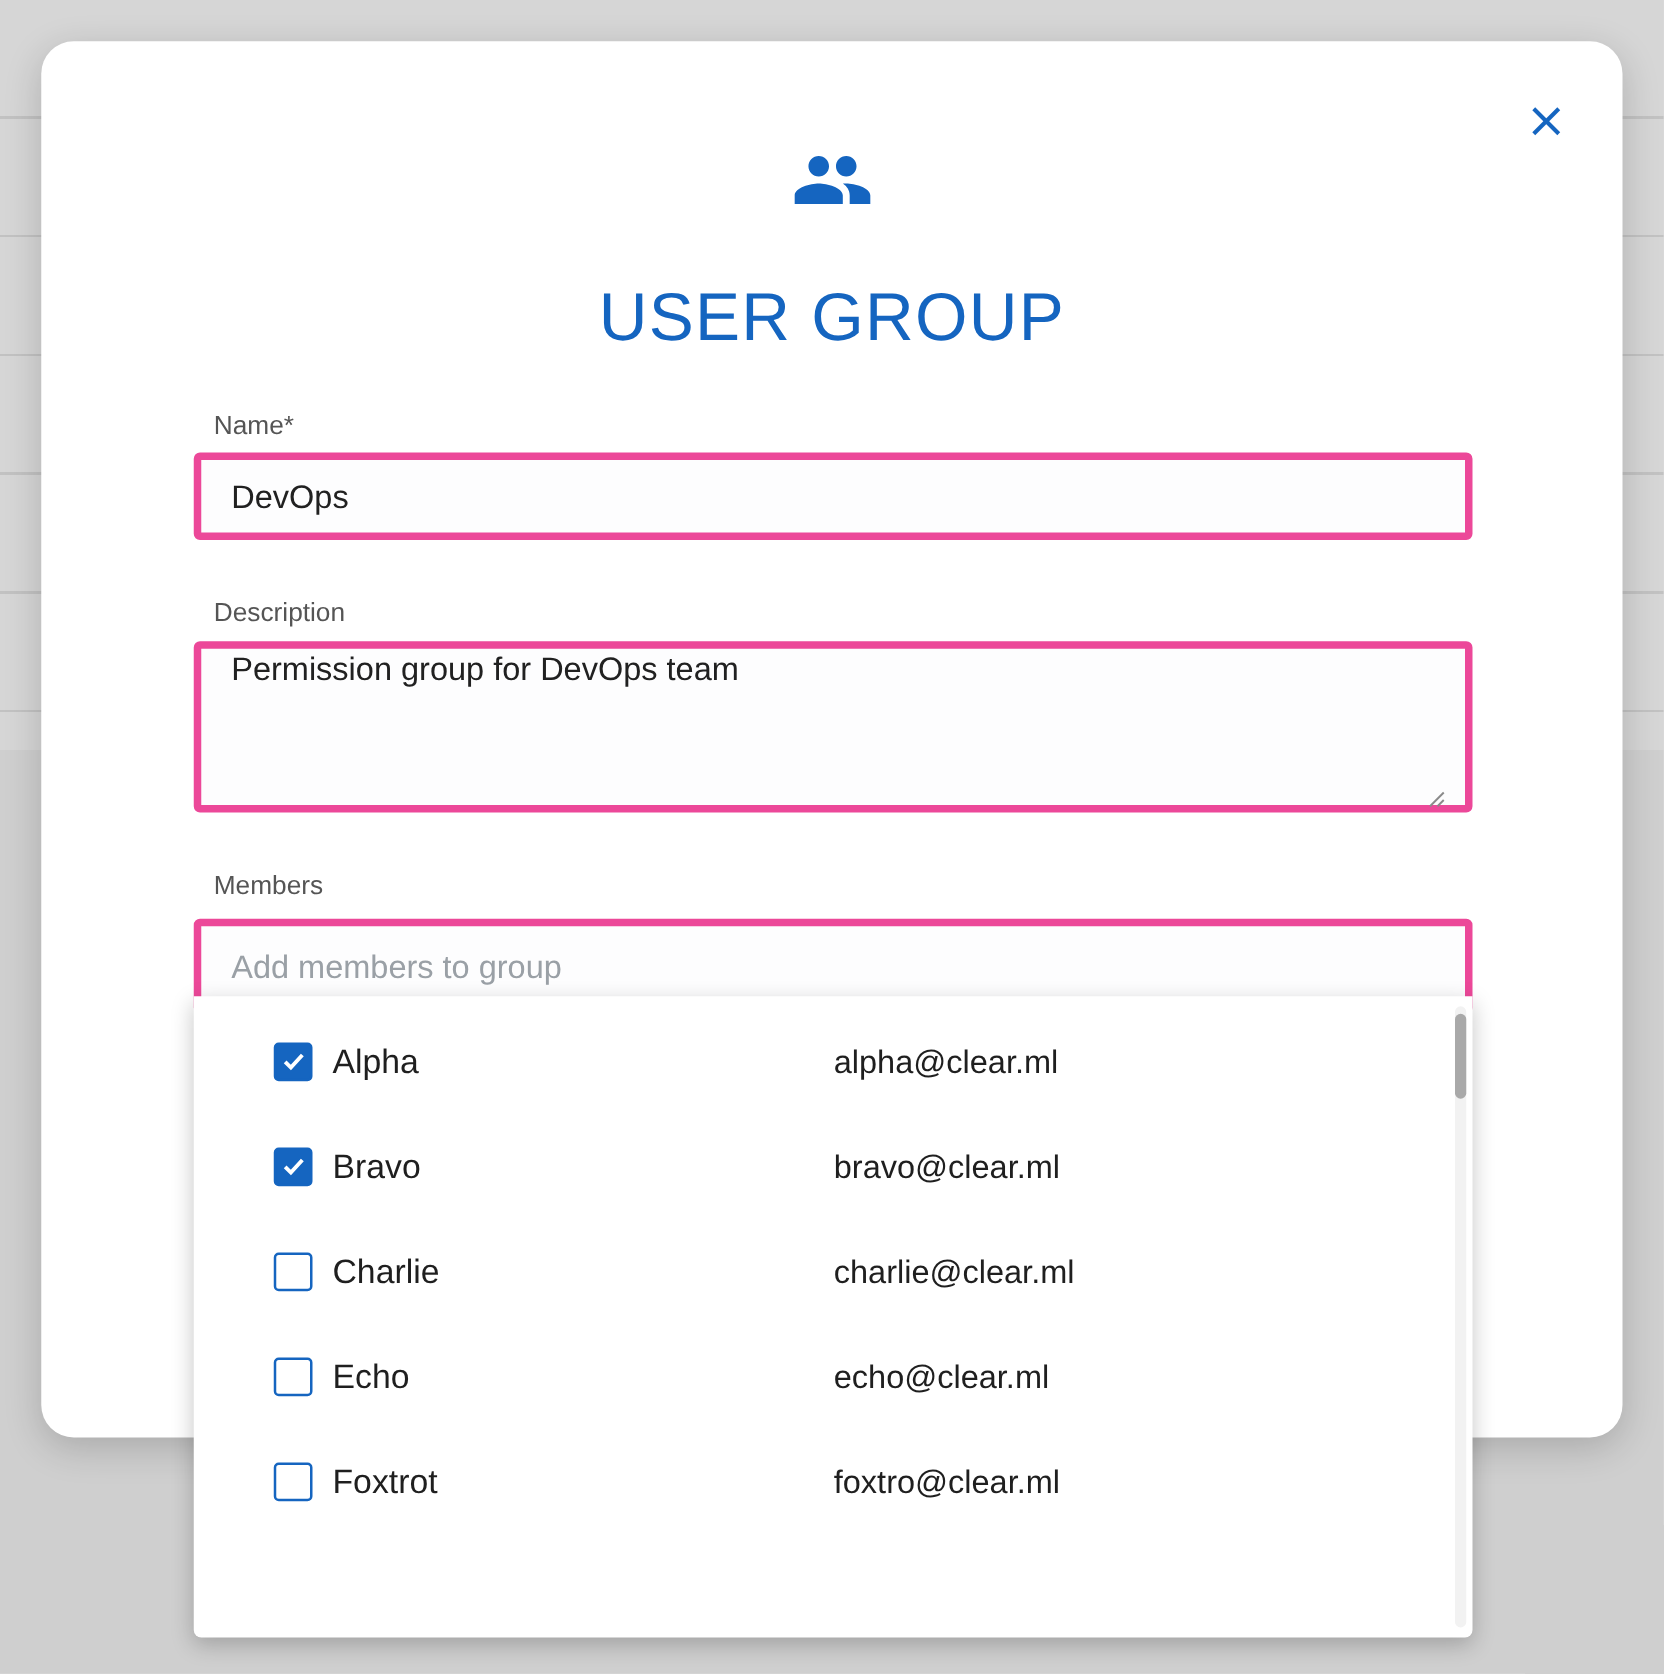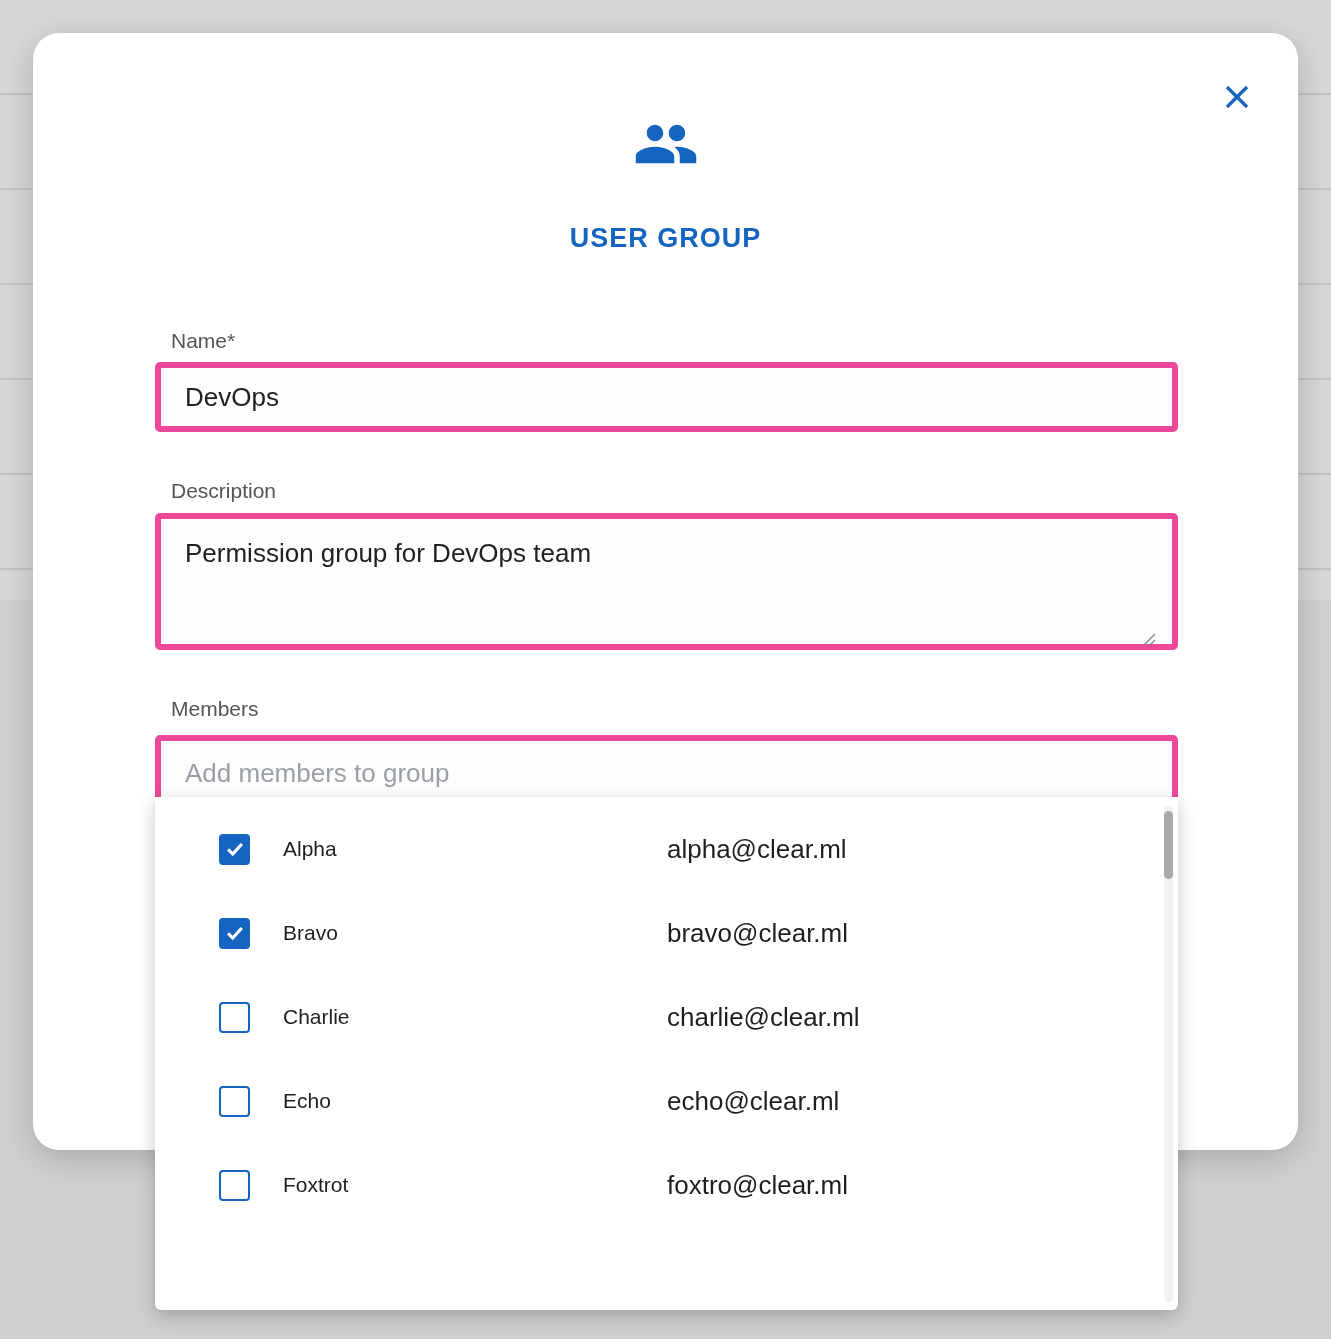--- a/index.html
+++ b/index.html
@@ -44,22 +44,22 @@
   .group-icon-wrap {
     position: absolute; top: 78px; left: 0; width: 100%;
     display: flex; justify-content: center;
   }
   .group-icon-wrap svg { width: 66px; height: 66px; fill: var(--accent); }
 
   .modal-title {
     position: absolute; top: 190px; left: 0; width: 100%;
     text-align: center;
     color: var(--accent);
-    font-size: 27px;
-    font-weight: 700;
+    font-size: 54px;
+    font-weight: 400;
     letter-spacing: 1px;
   }
 
   .form { position: absolute; left: 122px; top: 0; width: 1023px; }
 
   .field-label {
     position: absolute;
     color: #555555;
     font-size: 21px;
     margin-left: 16px;
@@ -75,21 +75,20 @@
     background: #fdfdfe;
     font-family: "Liberation Sans", sans-serif;
     font-size: 26px;
     color: #212121;
     padding: 0 24px;
     outline: none;
   }
   .input-name { top: 329px; height: 70px; }
   .text-area {
     top: 480px; height: 137px;
-    padding-top: 18px;
     resize: none;
     line-height: 1.3;
   }
   .resize-grip {
     position: absolute; left: 985px; top: 597px;
     width: 16px; height: 16px; pointer-events: none;
   }
   .resize-grip svg { width: 16px; height: 16px; stroke: #8a8a8a; stroke-width: 1.5; }
   .input-members { top: 702px; height: 76px; }
   .input-members::placeholder { color: #9aa0a6; opacity: 1; }
@@ -115,23 +114,23 @@
     border: 2.5px solid var(--accent);
     border-radius: 4px;
     background: #ffffff;
     flex: 0 0 auto;
     display: flex; align-items: center; justify-content: center;
   }
   .cb svg { display: none; width: 22px; height: 22px; stroke: #ffffff; stroke-width: 3.4; fill: none; }
   .cb.checked { background: var(--accent); }
   .cb.checked svg { display: block; }
   .member-name {
-    margin-left: 33px;
+    margin-left: 16px;
     width: 350px;
-    font-size: 21px;
+    font-size: 27px;
     color: #1f1f1f;
   }
   .member-email {
     font-size: 26px;
     color: #1f1f1f;
     position: absolute; left: 512px;
   }
   .member-row { position: relative; }
 
   .scrollbar-track {

